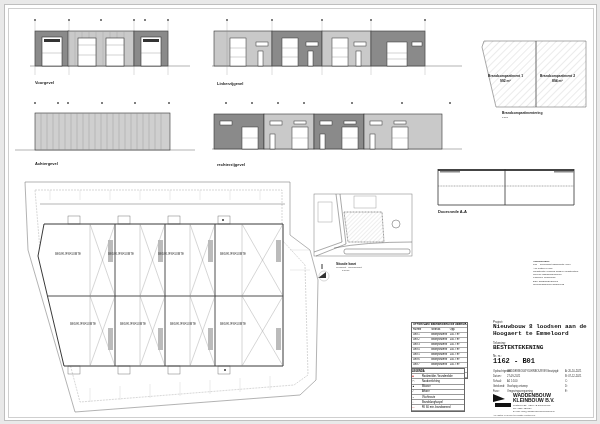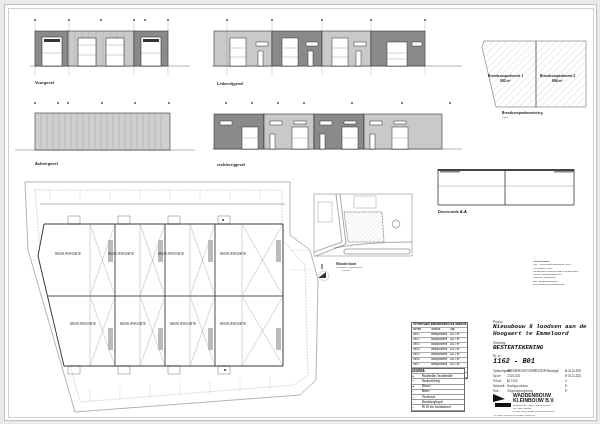--- a/index.html
+++ b/index.html
@@ -456,21 +456,21 @@
   <div class="legend-row">
       <span style="width:10px;">○</span>
       <span>Brandslanghaspel</span>
     </div>
   <div class="legend-row">
       <span style="width:10px;color:#c44;">—</span>
       <span>Rf. 60 min. brandwerend</span>
     </div>
 </div>
 
-<div class="abs" style="left:493px;top:320px;width:100px;height:96px;font-style:italic;">
+<div class="abs" style="left:493px;top:320px;width:100px;height:96px;">
   <div class="tb-small" style="position:absolute;left:0;top:0;">Project:</div>
   <div class="tb-title" style="position:absolute;left:0;top:3px;white-space:nowrap;">Nieuwbouw 8 loodsen aan de</div>
   <div class="tb-title" style="position:absolute;left:0;top:10px;white-space:nowrap;">Hoogaert te Emmeloord</div>
   <div class="tb-small" style="position:absolute;left:0;top:21px;">Tekening:</div>
   <div class="tb-title" style="position:absolute;left:0;top:24px;">BESTEKTEKENING</div>
   <div class="tb-small" style="position:absolute;left:0;top:34px;">Nr. nr.:</div>
   <div class="tb-big" style="position:absolute;left:0;top:37px;">1162 - B01</div>
 </div>
 
 <div class="abs" style="left:493px;top:369px;width:100px;font-size:2.6px;color:#333;line-height:5px;">

